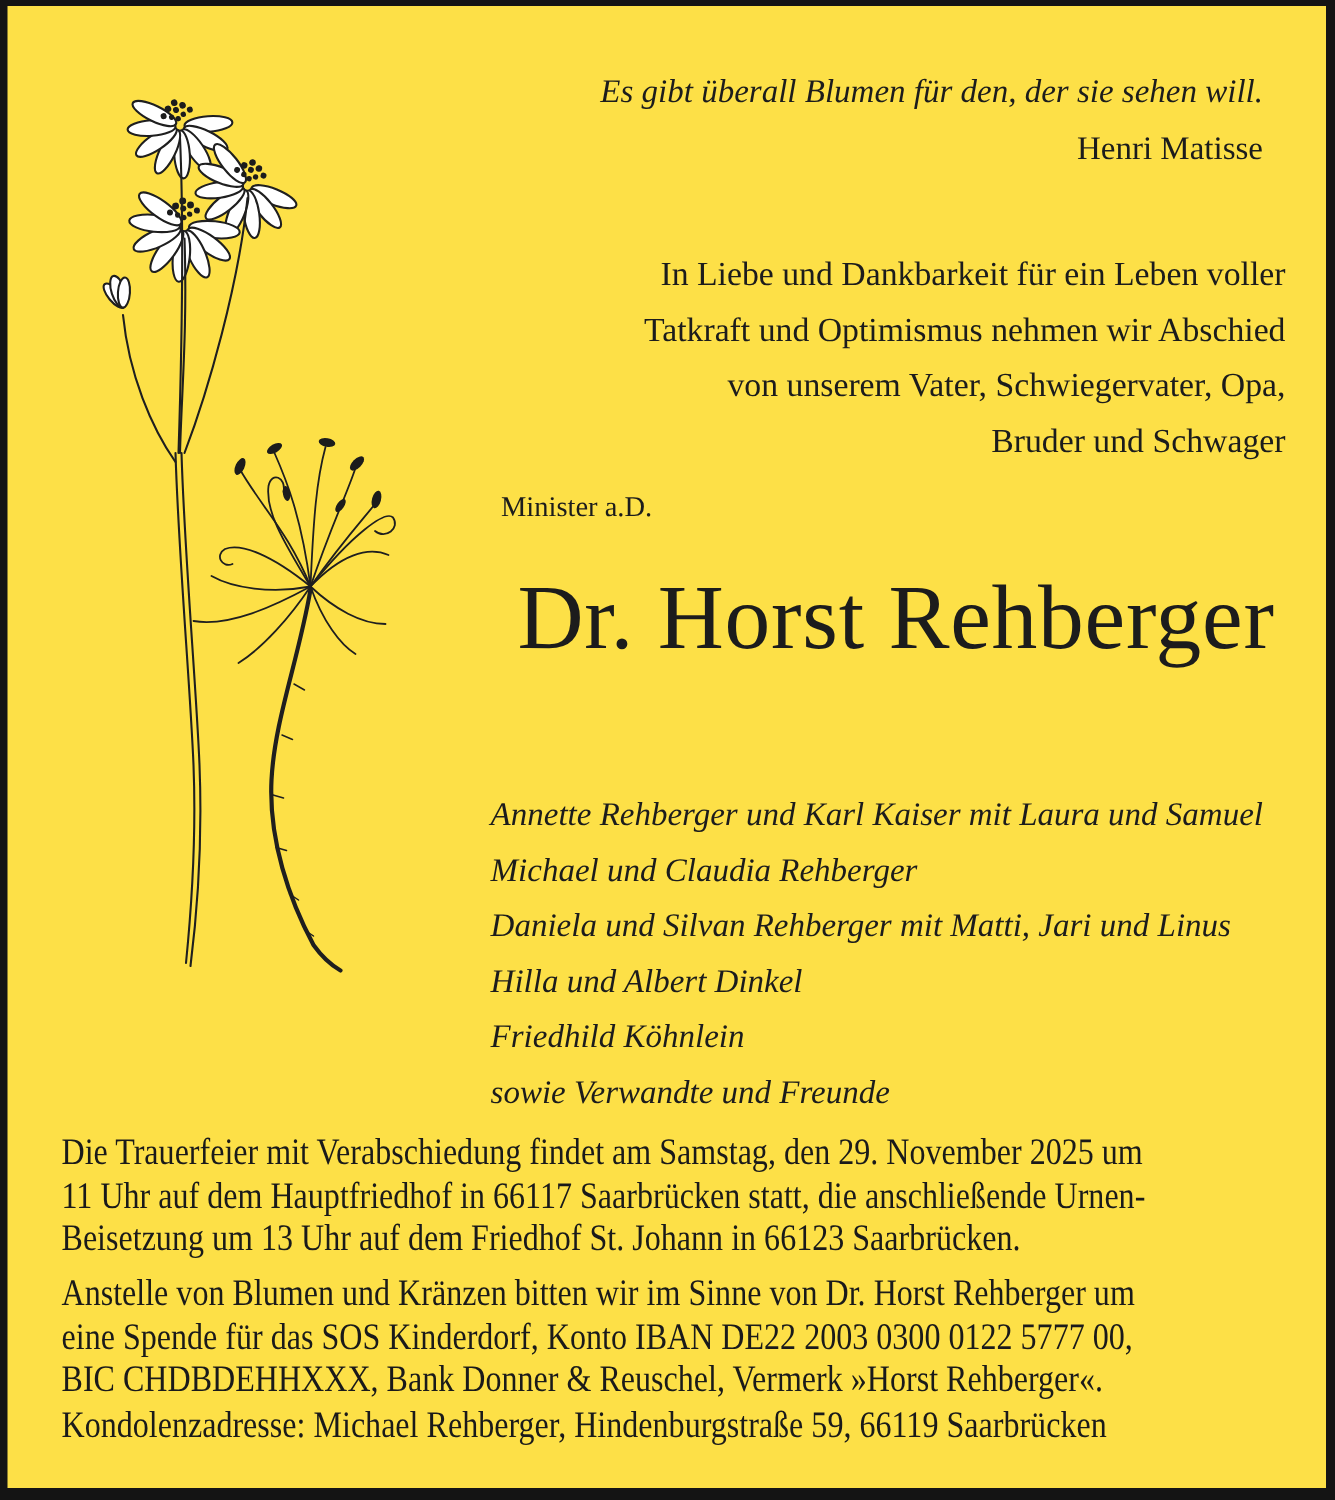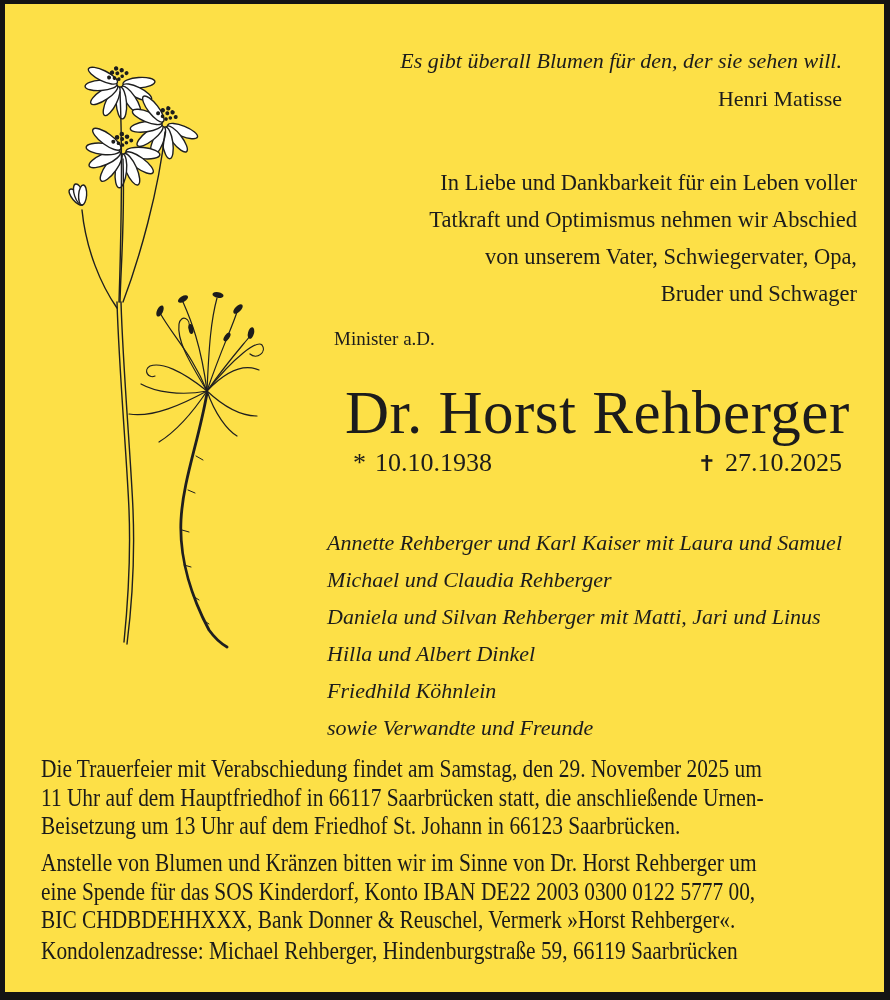--- a/index.html
+++ b/index.html
@@ -204,28 +204,20 @@
   </div>
 
   <div class="intro-block">In Liebe und Dankbarkeit für ein Leben voller
 Tatkraft und Optimismus nehmen wir Abschied
 von unserem Vater, Schwiegervater, Opa,
 Bruder und Schwager</div>
 
   <div class="minister-title">Minister a.D.</div>
   <div class="deceased-name">Dr. Horst Rehberger</div>
 
-  <div class="dates-row">
-    <span class="date-item birth">
-      <span class="date-symbol">*</span><span>10.10.1938</span>
-    </span>
-    <span class="date-item death">
-      <span class="date-symbol">✝</span><span>27.10.2025</span>
-    </span>
-  </div>
 
   <div class="family-block">Annette Rehberger und Karl Kaiser mit Laura und Samuel
 Michael und Claudia Rehberger
 Daniela und Silvan Rehberger mit Matti, Jari und Linus
 Hilla und Albert Dinkel
 Friedhild Köhnlein
 sowie Verwandte und Freunde</div>
 
   <div class="narrow para-funeral">Die Trauerfeier mit Verabschiedung findet am Samstag, den 29. November 2025 um
 11 Uhr auf dem Hauptfriedhof in 66117 Saarbrücken statt, die anschließende Urnen-

